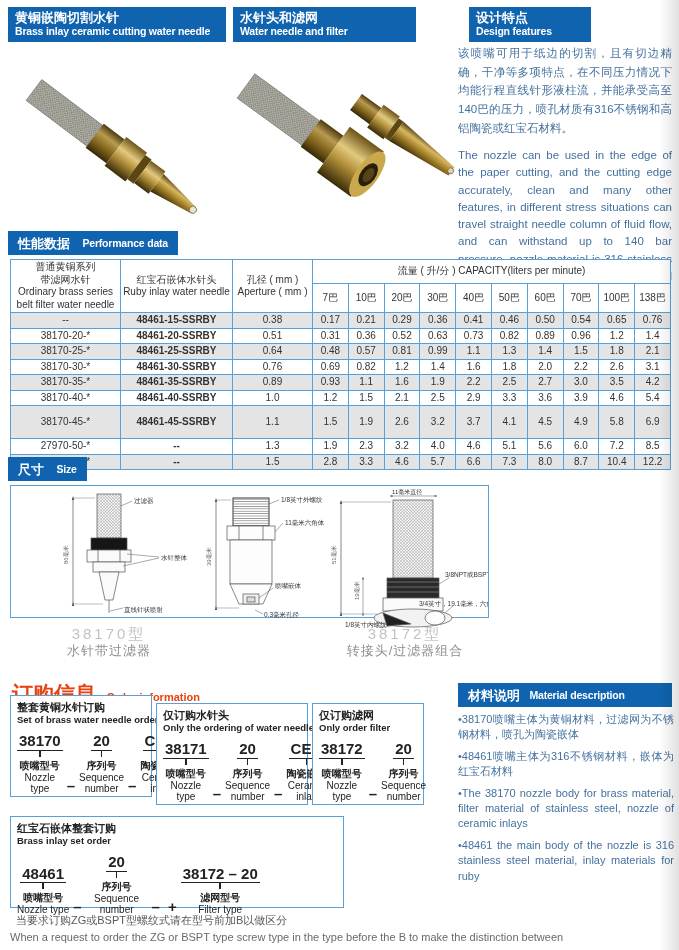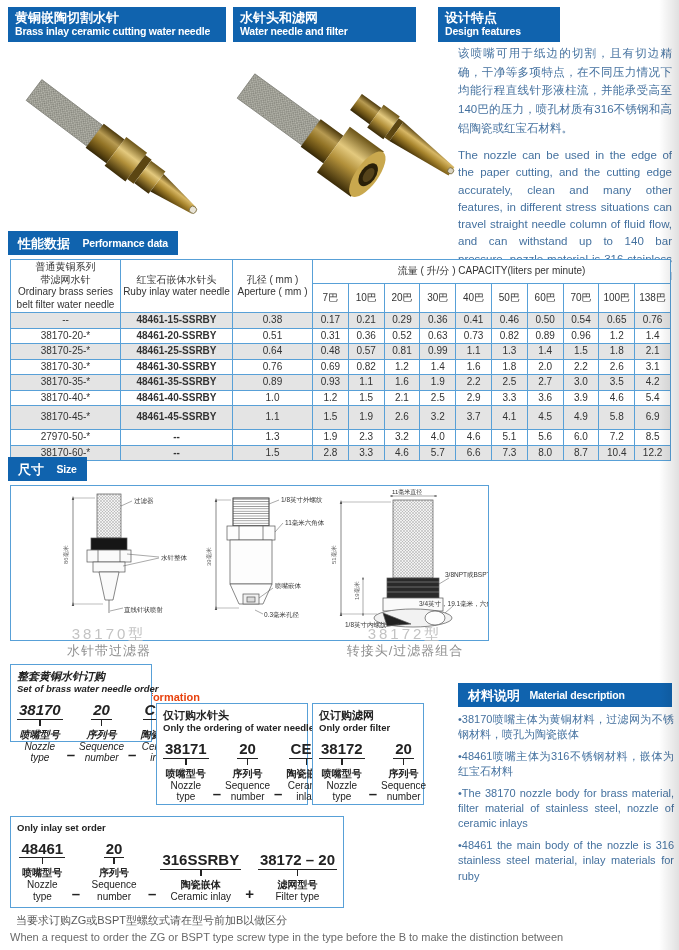--- a/index.html
+++ b/index.html
@@ -20,21 +20,21 @@
   .bluetext{position:absolute;color:var(--textblue,#44719f);text-align:justify;}
   .bluetext p{margin:0 0 10px;font-size:11.5px;line-height:1.5;}
   
   table.perf{position:absolute;left:10px;top:259px;width:660px;border-collapse:collapse;table-layout:fixed;}
   table.perf th,table.perf td{border:1px solid var(--tblborder,#58a0d7);font-size:10px;font-weight:normal;
     text-align:center;vertical-align:middle;padding:1px 0;color:#333;white-space:pre-line;line-height:1.25;}
   table.perf thead th{background:#fff;}
   table.perf tbody tr.alt td{background:#e4e4e4;}
   table.perf td.ruby{font-weight:bold;}
   
-  .sizebox{position:absolute;left:10px;top:485px;width:479px;height:156px;border:1px solid var(--tblborder,#58a0d7);box-sizing:border-box;}
+  .sizebox{position:absolute;left:10px;top:485px;width:479px;height:133px;border:1px solid var(--tblborder,#58a0d7);box-sizing:border-box;}
   .cap{position:absolute;text-align:center;}
   .cap .model{display:block;font-size:15px;color:#c3c3c3;letter-spacing:3px;line-height:1.1;}
   .cap .nm{display:block;font-size:13px;color:#8f8f8f;letter-spacing:1px;line-height:1.2;}
   
   .otitle{position:absolute;left:12px;top:680px;white-space:nowrap;}
   .otitle .zh{color:var(--red,#e8420e);font-size:21px;font-weight:bold;}
   .otitle .en{color:var(--red,#e8420e);font-size:11px;font-weight:bold;margin-left:6px;}
   .obox{position:absolute;border:1px solid var(--tblborder,#58a0d7);padding:5px 6px;box-sizing:border-box;background:#fff;}
   .obox .tzh{display:block;font-size:11px;font-weight:bold;line-height:1.2;white-space:nowrap;}
   .obox .ten{display:block;font-size:9.5px;font-weight:bold;line-height:1.25;white-space:nowrap;}
@@ -55,21 +55,21 @@
 <body>
 
 <div class="hdr" style="left:8px;top:7px;width:218px;">
   <span class="zh">黄铜嵌陶切割水针</span>
   <span class="en">Brass inlay ceramic cutting water needle</span>
 </div>
 <div class="hdr" style="left:233px;top:7px;width:183px;">
   <span class="zh">水针头和滤网</span>
   <span class="en">Water needle and filter</span>
 </div>
-<div class="hdr" style="left:438px;top:7px;width:122px;">
+<div class="hdr" style="left:469px;top:7px;width:122px;">
   <span class="zh">设计特点</span>
   <span class="en">Design features</span>
 </div>
 
 <svg style="position:absolute;left:8px;top:40px;" width="452" height="192" viewBox="0 0 452 192">
   <defs>
     <linearGradient id="brassG" x1="0" y1="0" x2="0" y2="1">
       <stop offset="0" stop-color="#4e3a0c"></stop>
         <stop offset="0.3" stop-color="#d7b765"></stop>
       <stop offset="0.55" stop-color="#a8852d"></stop>
@@ -248,21 +248,21 @@
         <td>1.5</td>
         <td>2.1</td>
         <td>2.5</td>
         <td>2.9</td>
         <td>3.3</td>
         <td>3.6</td>
         <td>3.9</td>
         <td>4.6</td>
         <td>5.4</td>
       </tr>
-      <tr class="alt" style="height: 24px; border-radius: 7px;">
+      <tr class="alt" style="height: 33px; border-radius: 7px;">
         <td>38170-45-*</td>
         <td class="ruby">48461-45-SSRBY</td>
         <td>1.1</td>
         <td>1.5</td>
         <td>1.9</td>
         <td>2.6</td>
         <td>3.2</td>
         <td>3.7</td>
         <td>4.1</td>
         <td>4.5</td>
@@ -402,21 +402,21 @@
     <span class="model">38172型</span>
     <span class="nm">转接头/过滤器组合</span>
   </div>
 </div>
 
 <div class="otitle">
   <span class="zh">订购信息</span>
   <span class="en">Order information</span>
 </div>
 
-<div class="obox" style="left:10px;top:664px;width:142px;height:78px;font-style:italic;">
+<div class="obox" style="left:10px;top:695px;width:142px;height:102px;">
   <span class="tzh">整套黄铜水针订购</span>
   <span class="ten">Set of brass water needle order</span>
   <div class="codeRow">
       <div class="part">
         <span class="pcode">38170</span>
         <span class="ptick"></span>
         <span class="pzh">喷嘴型号</span>
         <span class="pen">Nozzle type</span>
       </div>
       <span class="psep">–</span>
@@ -474,42 +474,37 @@
       <span class="psep">–</span>
       <div class="part">
         <span class="pcode">20</span>
         <span class="ptick"></span>
         <span class="pzh">序列号</span>
         <span class="pen">Sequence number</span>
       </div>
     </div>
 </div>
 <div class="obox" style="left:10px;top:816px;width:334px;height:92px;">
-  <span class="ten">Only inlay set order</span>
+  <span class="tzh">红宝石嵌体整套订购</span>
+  <span class="ten">Brass inlay set order</span>
   <div class="codeRow">
       <div class="part">
         <span class="pcode">48461</span>
         <span class="ptick"></span>
         <span class="pzh">喷嘴型号</span>
         <span class="pen">Nozzle type</span>
       </div>
       <span class="psep">–</span>
       <div class="part">
         <span class="pcode">20</span>
         <span class="ptick"></span>
         <span class="pzh">序列号</span>
         <span class="pen">Sequence number</span>
       </div>
       <span class="psep">–</span>
-      <div class="part">
-        <span class="pcode">316SSRBY</span>
-        <span class="ptick"></span>
-        <span class="pzh">陶瓷嵌体</span>
-        <span class="pen">Ceramic inlay</span>
-      </div>
       <span class="psep">+</span>
       <div class="part">
         <span class="pcode">38172 – 20</span>
         <span class="ptick"></span>
         <span class="pzh">滤网型号</span>
         <span class="pen">Filter type</span>
       </div>
     </div>
 </div>
 

